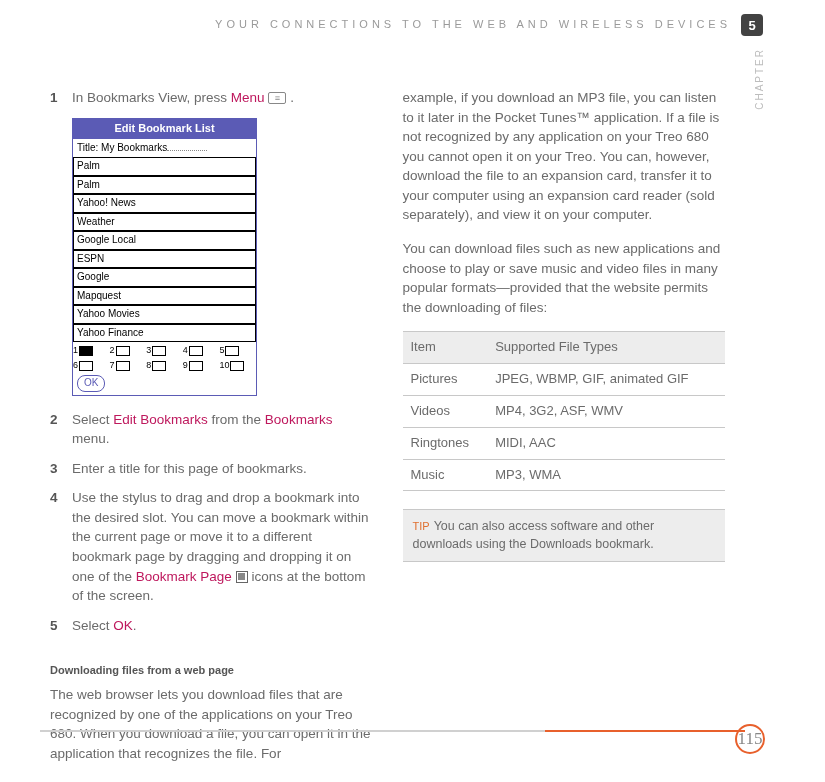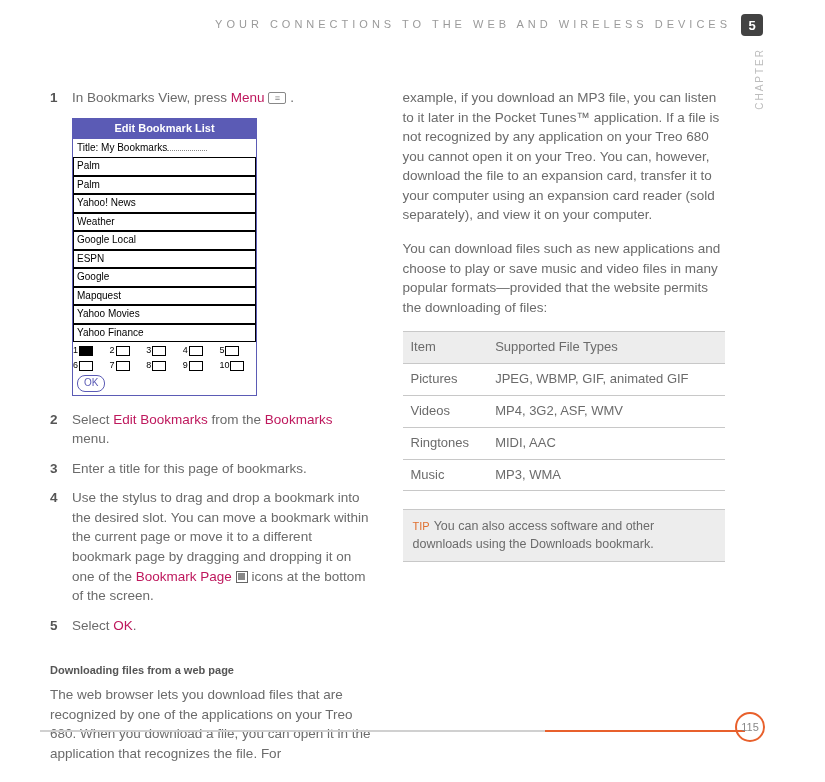--- a/index.html
+++ b/index.html
@@ -37,21 +37,21 @@
   .table tr { border-top:1px solid #c8c8c8; border-bottom:1px solid #c8c8c8; }
   .table td { padding: 6px 8px; color:#6b6b6b; }
   .table tr.headrow { background:#ededed; }
   .tipbox { background:#ededed; border-top:1px solid #c8c8c8; border-bottom:1px solid #c8c8c8; padding:8px 10px; margin-top:18px; font-size:12.5px; color:#6b6b6b; line-height:1.4; }
   .tiplabel { color:#e07030; font-weight:normal; font-size:11px; margin-right:4px; }
   .menu-icon { display:inline-flex; width:18px; height:12px; border:1px solid #888; border-radius:2px; align-items:center; justify-content:center; vertical-align:middle; }
   .menu-icon::after { content:"≡"; font-size:9px; color:#888; }
   .page-icon { display:inline-block; width:12px; height:12px; border:1px solid #666; background:linear-gradient(#888,#888) no-repeat center; background-size:70% 70%; vertical-align:middle; }
   .footer-line { position:absolute; bottom:50px; left:40px; right:80px; height:2px; background:#d0d0d0; }
   .footer-line::after { content:""; position:absolute; right:0; top:0; width:200px; height:2px; background:#e8602c; }
-  .page-num { position:absolute; bottom:40px; right:60px; width:30px; height:30px; border:2px solid #e8602c; border-radius:50%; display:flex; align-items:center; justify-content:center; font-size:11px; color:#888; }
+  .page-num { position:absolute; bottom:28px; right:60px; width:30px; height:30px; border:2px solid #e8602c; border-radius:50%; display:flex; align-items:center; justify-content:center; font-size:17px; color:#888;font-family:Liberation Serif, serif; }
   .dotted { display:inline-block; border-bottom:1px dotted #888; min-width:40px; }
 </style>
 </head>
 <body>
 
 <div class="header-line">YOUR CONNECTIONS TO THE WEB AND WIRELESS DEVICES</div>
 <div class="chapter-badge">5</div>
 <div class="chapter-side">CHAPTER</div>
 
 <div class="content">

